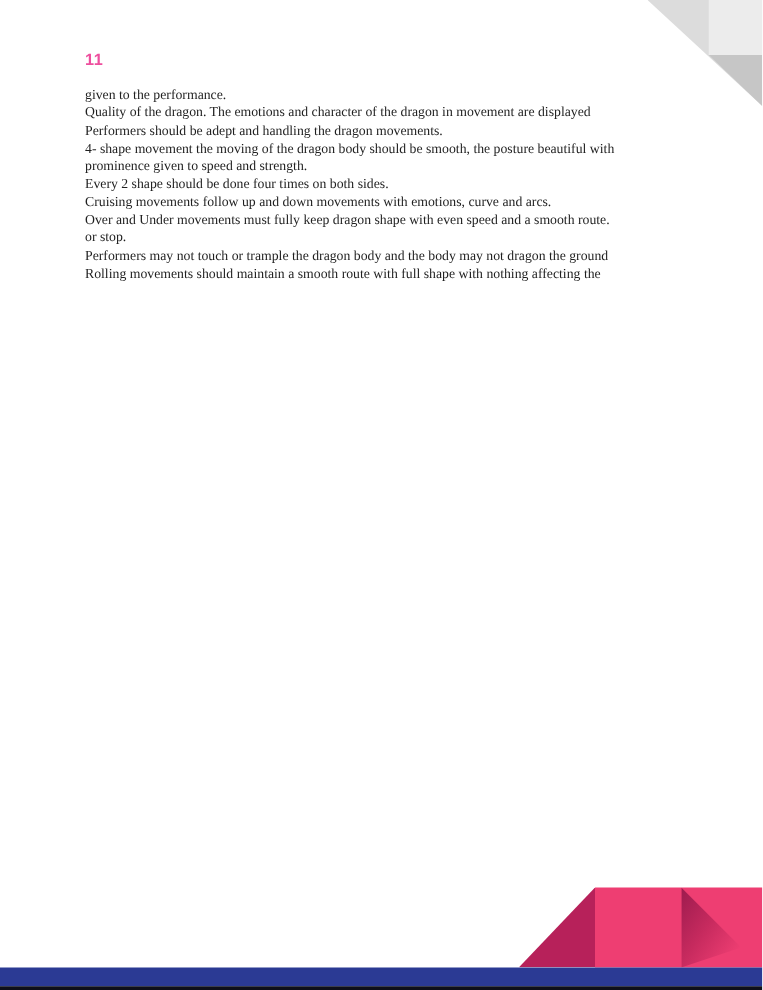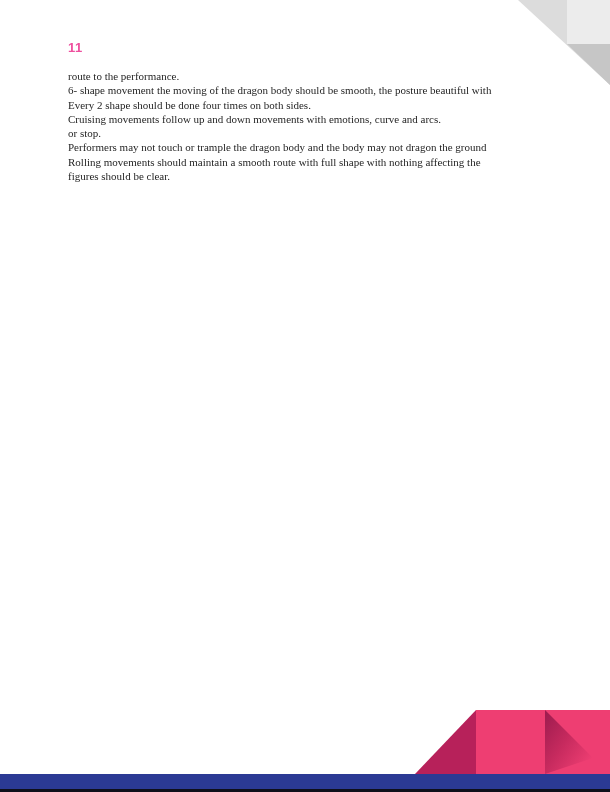--- a/index.html
+++ b/index.html
@@ -103,28 +103,31 @@
 
 <div class="page">
 
   <div class="corner-triangle"></div>
   <div class="corner-square"></div>
   <div class="corner-dark-triangle"></div>
 
   <div class="page-number">11</div>
 
   <div class="text-block">
-      <div class="text-line">route to the performance.</div>
-      <div class="text-line">6- shape movement the moving of the dragon body should be smooth, the posture beautiful with</div>
+      <div class="text-line">given to the performance.</div>
+      <div class="text-line">Quality of the dragon. The emotions and character of the dragon in movement are displayed</div>
+      <div class="text-line">Performers should be adept and handling the dragon movements.</div>
+      <div class="text-line">4- shape movement the moving of the dragon body should be smooth, the posture beautiful with</div>
+      <div class="text-line">prominence given to speed and strength.</div>
       <div class="text-line">Every 2 shape should be done four times on both sides.</div>
       <div class="text-line">Cruising movements follow up and down movements with emotions, curve and arcs.</div>
+      <div class="text-line">Over and Under movements must fully keep dragon shape with even speed and a smooth route.</div>
       <div class="text-line">or stop.</div>
       <div class="text-line">Performers may not touch or trample the dragon body and the body may not dragon the ground</div>
       <div class="text-line">Rolling movements should maintain a smooth route with full shape with nothing affecting the</div>
-      <div class="text-line">figures should be clear.</div>
     </div>
 
   <div class="ribbon-crimson-triangle"></div>
   <div class="ribbon-pink-rect"></div>
   <div class="ribbon-fold-shadow"></div>
 
   <div class="footer-bar"></div>
   <div class="bottom-edge"></div>
 
 </div>

